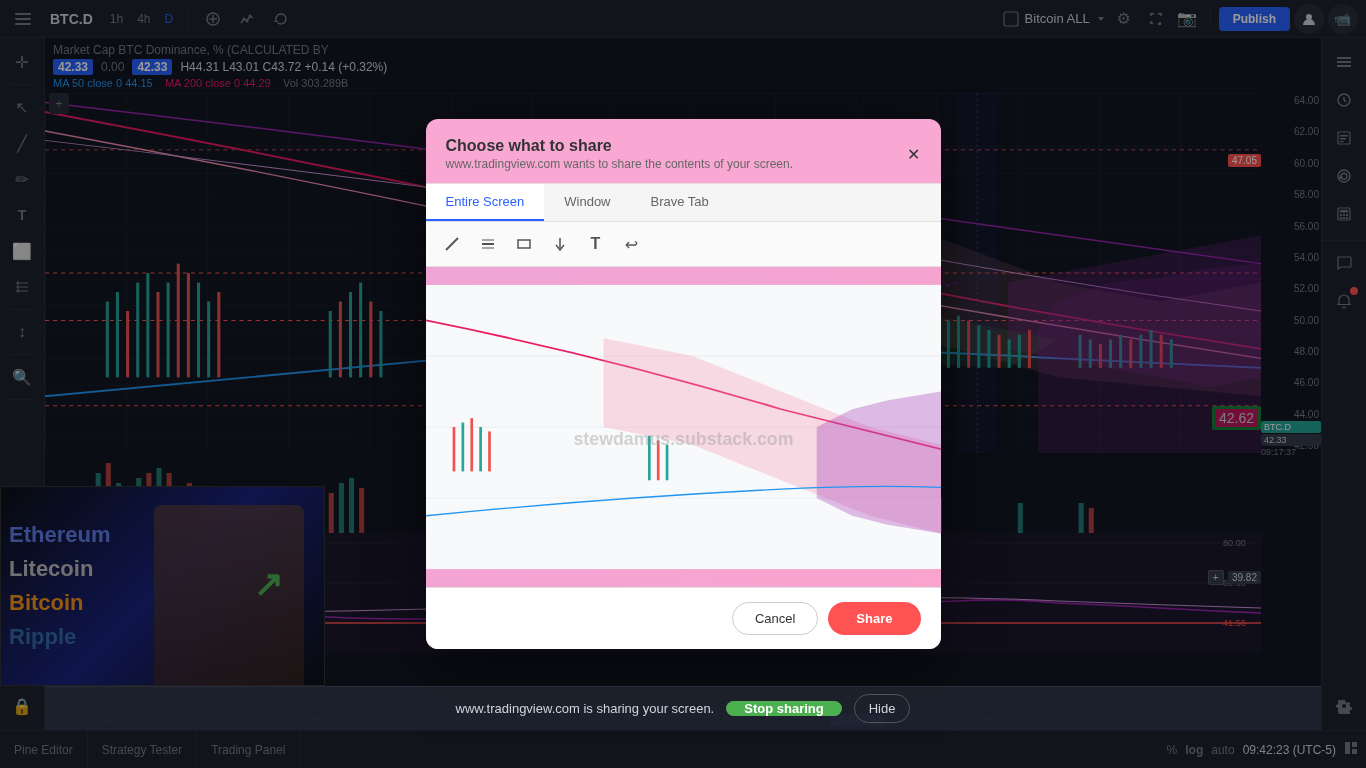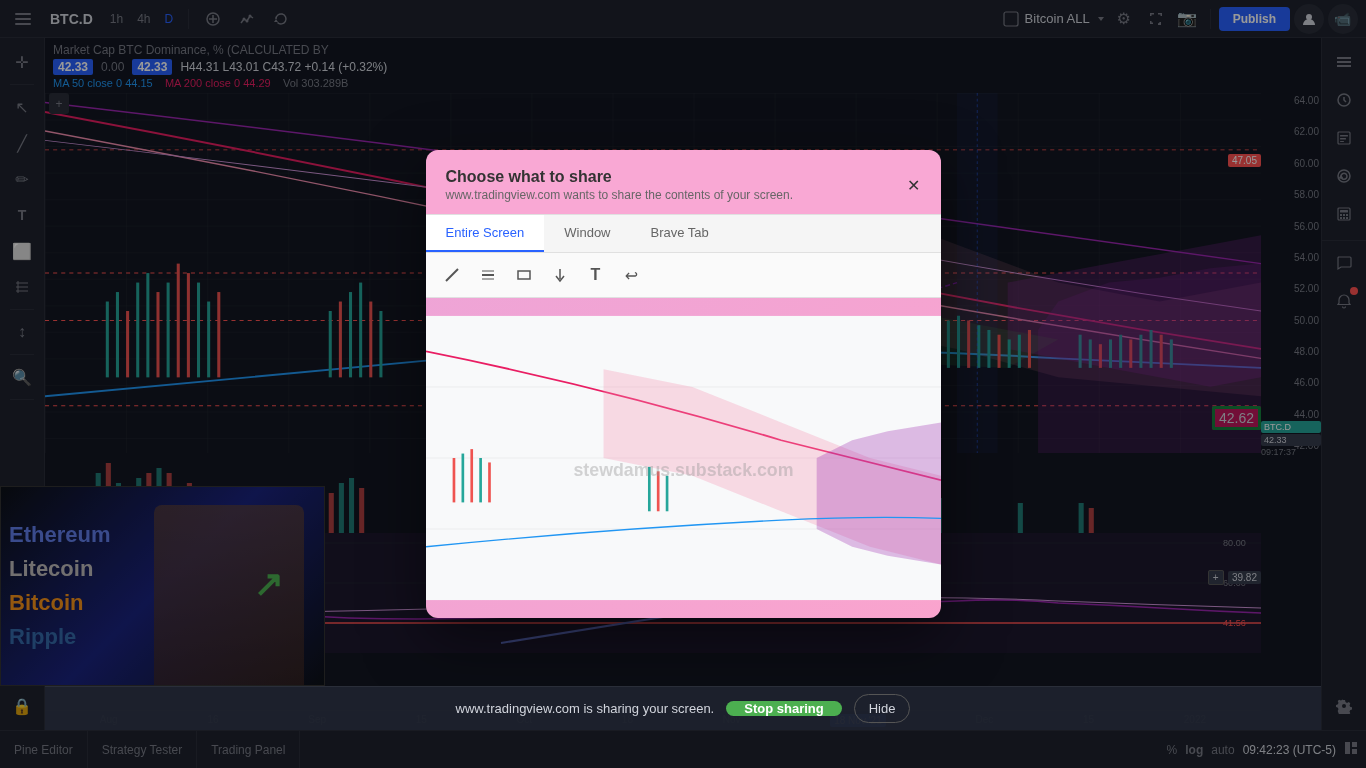--- a/index.html
+++ b/index.html
@@ -650,20 +650,24 @@
         <rect x="70" y="165" width="3" height="45" fill="#ef5350"></rect>
         <rect x="250" y="170" width="3" height="50" fill="#26a69a"></rect>
         <rect x="260" y="175" width="3" height="45" fill="#ef5350"></rect>
         <rect x="270" y="180" width="3" height="40" fill="#26a69a"></rect>
 
         <text x="290" y="180" fill="rgba(150,150,150,0.4)" font-size="20" font-weight="bold" text-anchor="middle">stewdamus.substack.com</text>
 
         <path d="M 0 260 Q 200 240 400 230 Q 500 225 580 228" stroke="#2196f3" stroke-width="1.5" fill="none"></path>
       </svg>
     </div>
+    <div class="dialog-footer">
+      <button class="btn-cancel">Cancel</button>
+      <button class="btn-share">Share</button>
+    </div>
   </div>
 </div>
 
 <div class="screen-share-bar">
   <span>www.tradingview.com is sharing your screen.</span>
   <button class="stop-sharing-btn">Stop sharing</button>
   <button class="hide-btn">Hide</button>
 </div>
 
 <div class="bottom-bar">

